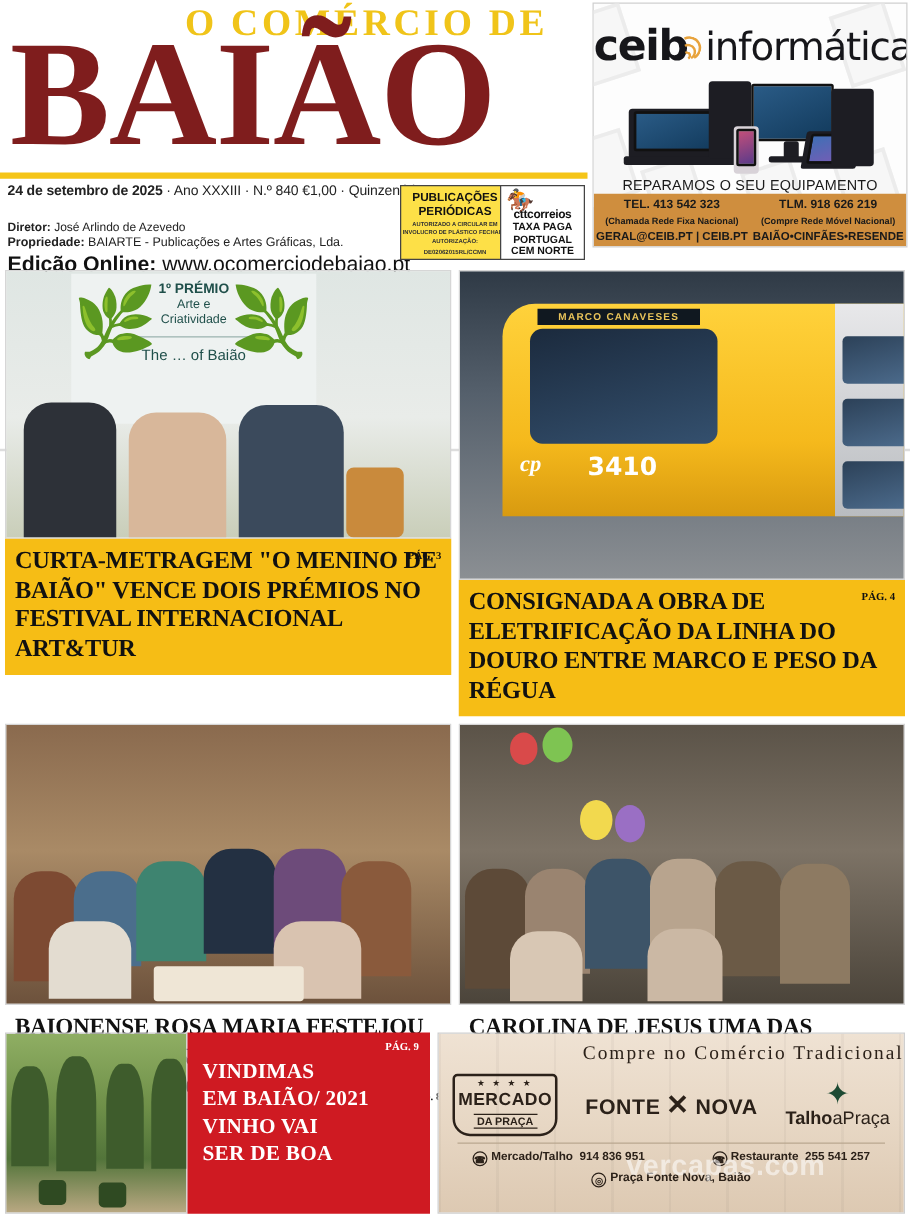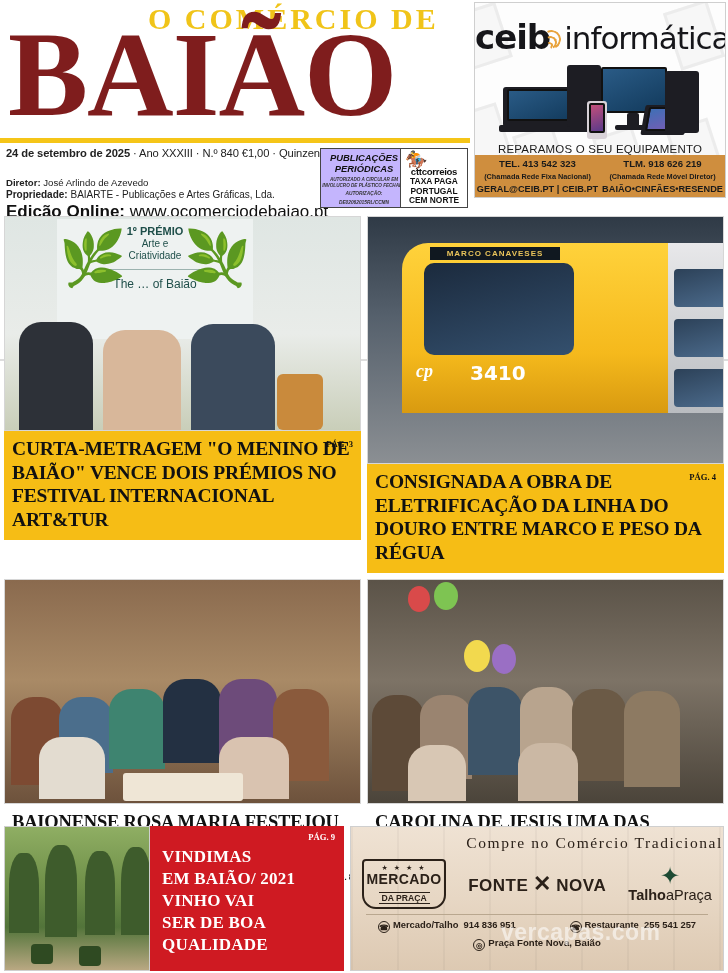--- a/index.html
+++ b/index.html
@@ -84,21 +84,21 @@
   .line1 b { font-weight:bold; }
   .line2 { font-size:9.6px; color:#222; margin-top:18px; }
   .line2 b { font-weight:bold; }
   .line3 { font-size:10px; color:#222; margin-top:1px; }
   .line3 b { font-weight:bold; }
   .line4 { font-size:17px; color:#111; margin-top:2px; white-space:nowrap; }
   .line4 b { font-weight:bold; }
 
   .badge-pub {
     position:absolute; left:320px; top:1px; width:88px; height:60px;
-    border:1.4px solid #444; text-align:center; padding-top:3px; background:#c4b5fd;font-style:italic;
+    border:1.4px solid #444; text-align:center; padding-top:3px; background:#fde047;
   }
   .badge-pub .p1 { font-size:9.4px; font-weight:bold; line-height:11px; color:#111; }
   .badge-pub .p2 { font-size:4.6px; font-weight:bold; line-height:5.6px; color:#333; margin-top:3px; }
   .badge-pub .p3 { font-size:4.8px; font-weight:bold; line-height:6px; color:#333; margin-top:3px; }
 
   .badge-ctt {
     position:absolute; left:400px; top:1px; width:68px; height:60px;
     border:1.4px solid #444; text-align:center; background:#fff; overflow:hidden;
   }
   .horse { position:absolute; left:4px; top:2px; font-size:18px; line-height:18px; color:#111; }
@@ -284,21 +284,21 @@
 
     <div class="ceib-contact">
       <div class="ceib-row">
         <div class="ceib-col">
           <div class="t1">TEL. 413 542 323</div>
           <div class="t2">(Chamada Rede Fixa Nacional)</div>
           <div class="t3">GERAL@CEIB.PT | CEIB.PT</div>
         </div>
         <div class="ceib-col">
           <div class="t1">TLM. 918 626 219</div>
-          <div class="t2">(Chamada Rede Móvel Diretor)</div>
+          <div class="t2">(Compre Rede Móvel Nacional)</div>
           <div class="t3">BAIÃO•CINFÃES•RESENDE</div>
         </div>
       </div>
     </div>
   </div>
 
   <div class="infobar">
     <div class="info-text">
       <div class="line1"><b>24 de setembro de 2025</b><span> · Ano XXXIII  ·  N.º 840  €1,00 · Quinzenário</span></div>
       <div class="line2"><b>Diretor:</b><span> José Arlindo de Azevedo</span></div>
@@ -422,21 +422,20 @@
         <div class="vine-row" style="left:116px;top:20px;width:30px;height:88px;"></div>
         <div class="vine-row" style="left:26px;bottom:6px;width:22px;height:20px;background:#2f4a22;border-radius:4px;"></div>
         <div class="vine-row" style="left:74px;bottom:4px;width:22px;height:20px;background:#2f4a22;border-radius:4px;"></div>
       </div>
       <div class="vred">
         <span class="pag">PÁG. 9</span>
         <h3>VINDIMAS</h3>
         <h3>EM BAIÃO/ 2021</h3>
         <h3>VINHO VAI</h3>
         <h3>SER DE BOA</h3>
-        <h3>QUALIDADE</h3>
       </div>
     </div>
 
     <div class="mercado">
       <div class="merc-title">Compre no Comércio Tradicional</div>
 
       <div class="merc-logos">
         <div class="logo-mercado">
           <div class="dots">★ ★ ★ ★</div>
           <div class="m1">MERCADO</div>

